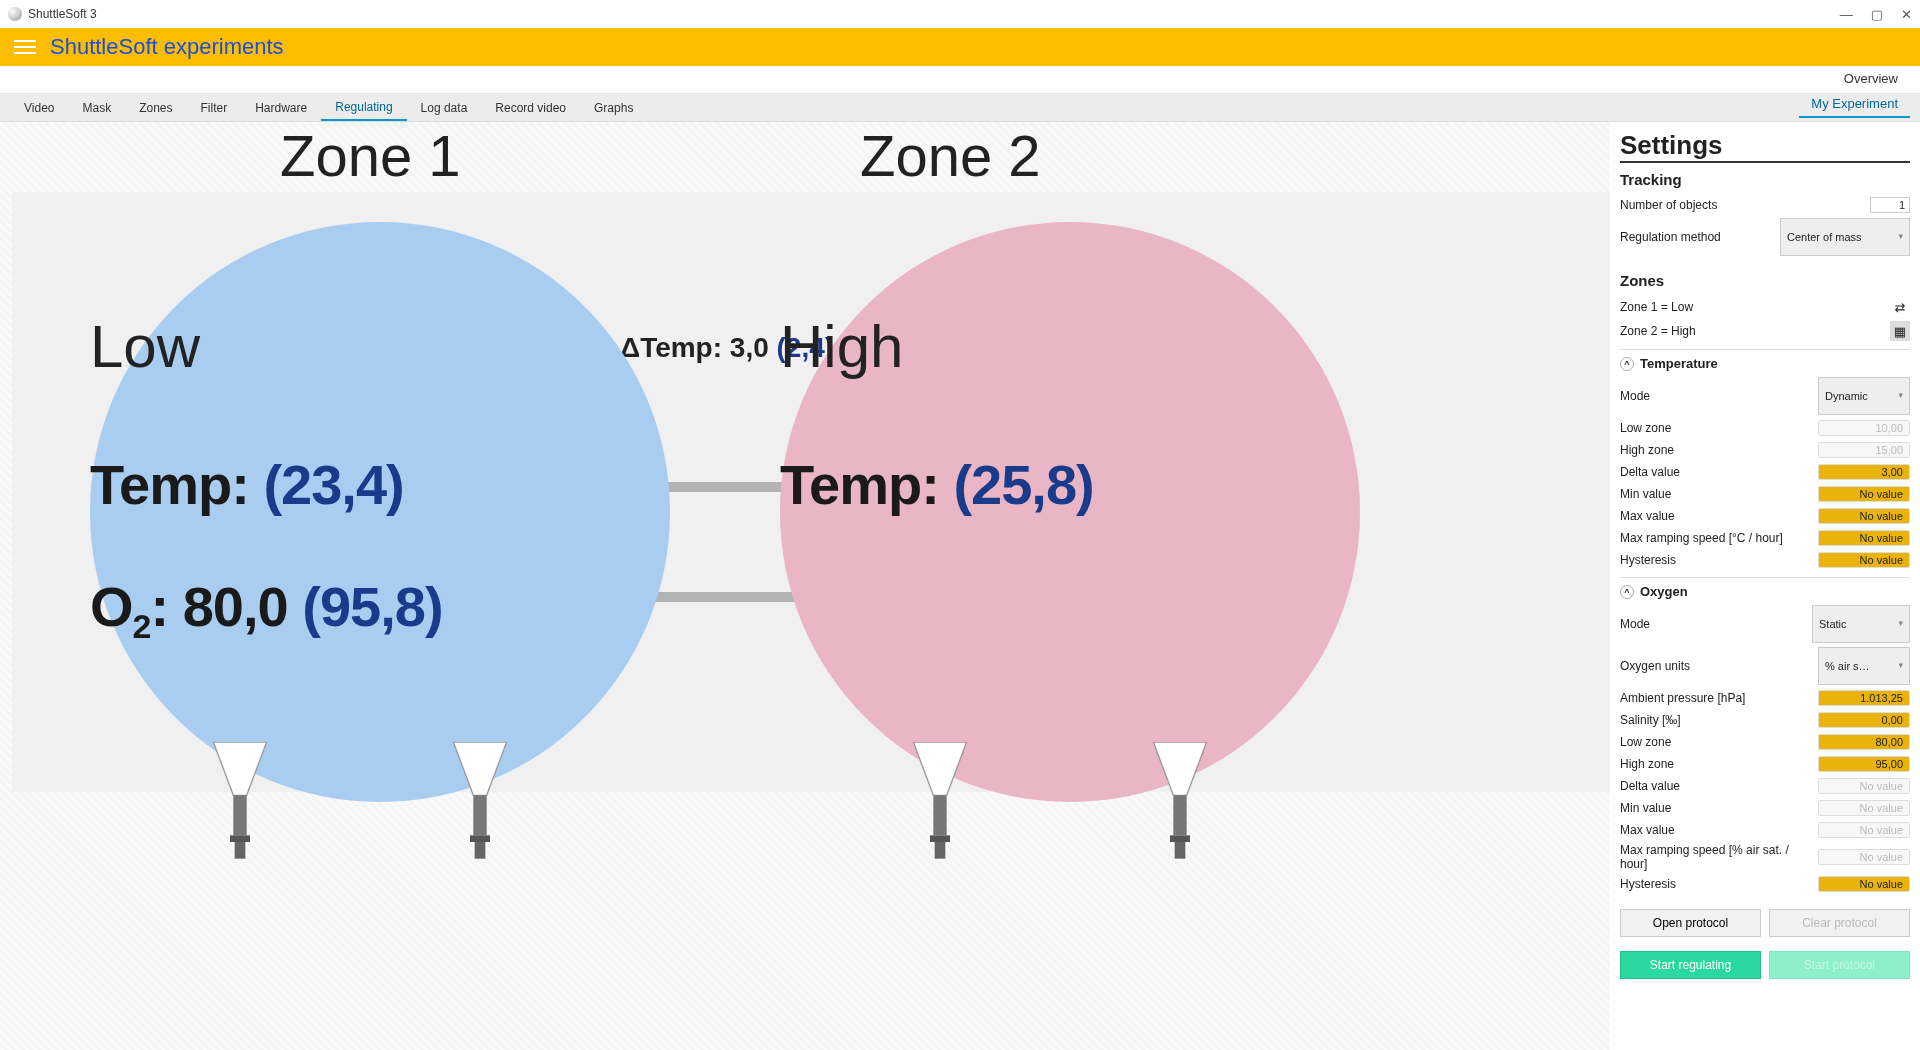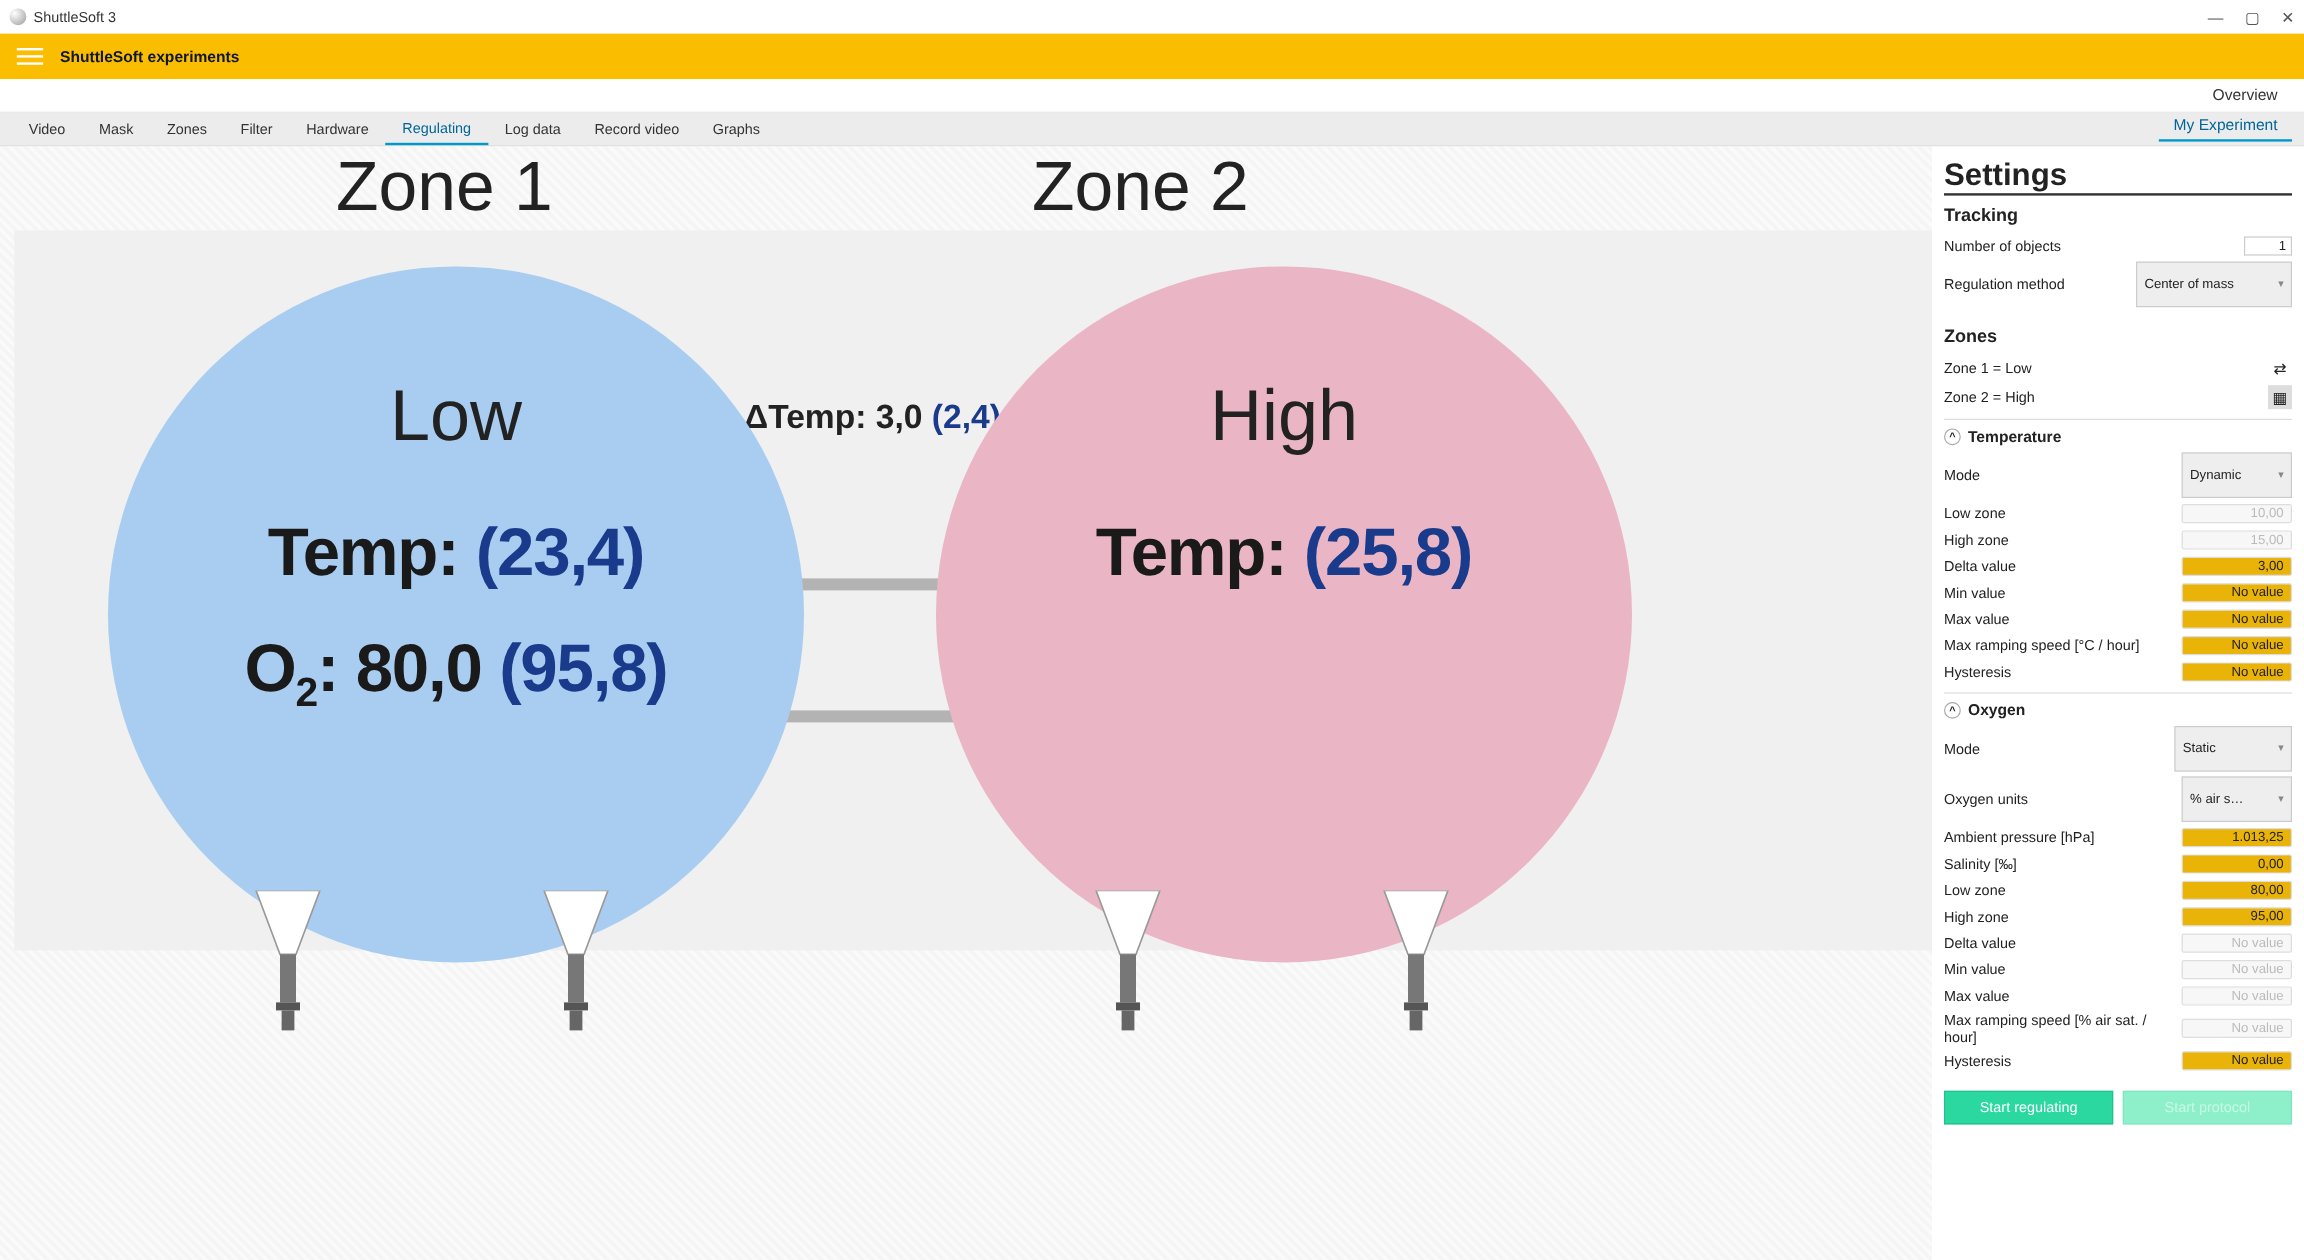--- a/index.html
+++ b/index.html
@@ -2,41 +2,41 @@
 <html><head>
 <meta charset="utf-8">
 <style>
 * { box-sizing: border-box; margin: 0; padding: 0; font-family: "Segoe UI", Arial, sans-serif; }
 html, body { width: 1920px; height: 1050px; overflow: hidden; background: #fff; }
 
 .titlebar { height: 28px; display: flex; align-items: center; padding: 0 8px; font-size: 12px; color: #333; }
 .titlebar .ico { width: 14px; height: 14px; border-radius: 50%; background: radial-gradient(circle at 30% 30%, #fff, #999); margin-right: 6px; }
 .titlebar .wincontrols { margin-left: auto; display: flex; gap: 18px; font-family: "Segoe UI Symbol", sans-serif; font-size: 13px; color: #555; }
 
-.appbar { height: 38px; background: #fbbd00; color: #0f172a; display: flex; align-items: center; padding: 0 14px; font-size: 13px; font-weight: 700; }
+.appbar { height: 38px; background: #fbbd00; color: #1d4ed8; display: flex; align-items: center; padding: 0 14px; font-size: 22px; font-weight: 400; }
 .appbar .hamb { width: 22px; margin-right: 14px; }
 .appbar .hamb div { height: 2px; background: #fff; margin: 4px 0; }
 
 .tabsrow { height: 28px; display: flex; align-items: flex-end; padding: 0 10px; border-bottom: 1px solid #e5e5e5; background: #fff; flex-direction: column; }
 .tabsrow .tab { padding: 5px 12px; font-size: 13px; color: #333; cursor: pointer; }
 .tabsrow .tab.active { color: #006699; border-bottom: 2px solid #0099cc; }
 
 .subtabs { height: 28px; background: #ececec; display: flex; align-items: center; padding: 0 10px; border-bottom: 1px solid #ddd; }
 .subtabs .stab { padding: 5px 14px; font-size: 12px; color: #333; cursor: pointer; text-align: center; }
 .subtabs .stab.active { color: #006699; border-bottom: 2px solid #0099cc; }
 
 .content { display: flex; height: calc(1050px - 28px - 38px - 28px - 28px); }
 .canvas { flex: 1; position: relative; background: repeating-linear-gradient(45deg, #fafafa, #fafafa 3px, #f5f5f5 3px, #f5f5f5 6px); }
 .arena { position: absolute; left: 12px; top: 70px; right: 0; height: 600px; background: #f0f0f0; }
 
 .ztitle { position: absolute; font-size: 58px; font-weight: 300; color: #222; }
 .z1t { left: 280px; top: 0; }
 .z2t { left: 860px; top: 0; }
 
-.circle { position: absolute; top: 100px; width: 580px; height: 580px; border-radius: 50%; display: flex; flex-direction: column; align-items: center; justify-content: flex-start; padding-top: 90px; }
+.circle { position: absolute; top: 100px; width: 580px; height: 580px; border-radius: 50%; display: flex; flex-direction: column; justify-content: flex-start; padding-top: 90px; gap: 25px; }
 .c1 { left: 90px; background: #a9cdf0; }
 .c2 { left: 780px; background: #eab5c5; }
 .clabel { font-size: 60px; font-weight: 300; color: #222; margin-bottom: 30px; }
 .mrow { font-size: 56px; font-weight: 700; color: #1a1a1a; margin: 16px 0; letter-spacing: -1px; }
 .mrow .blue { color: #1a3b8c; }
 .mrow sub { font-size: 34px; }
 
 .delta { position: absolute; left: 620px; top: 210px; font-size: 28px; font-weight: 700; color: #222; }
 .delta .blue { color: #1a3b8c; }
 
@@ -280,18 +280,22 @@
       <div class="srow">
           <span class="lbl">Max ramping speed [% air sat. / hour]</span>
           <span class="val disabled">No value</span>
         </div>
       <div class="srow">
           <span class="lbl">Hysteresis</span>
           <span class="val">No value</span>
         </div>
     </div>
 
+    <div class="btnrow">
+      <button>Open protocol</button>
+      <button class="disabled">Clear protocol</button>
+    </div>
     <div class="btnrow green">
       <button>Start regulating</button>
       <button class="disabled">Start protocol</button>
     </div>
   </div>
 </div>
 
 </body></html>

